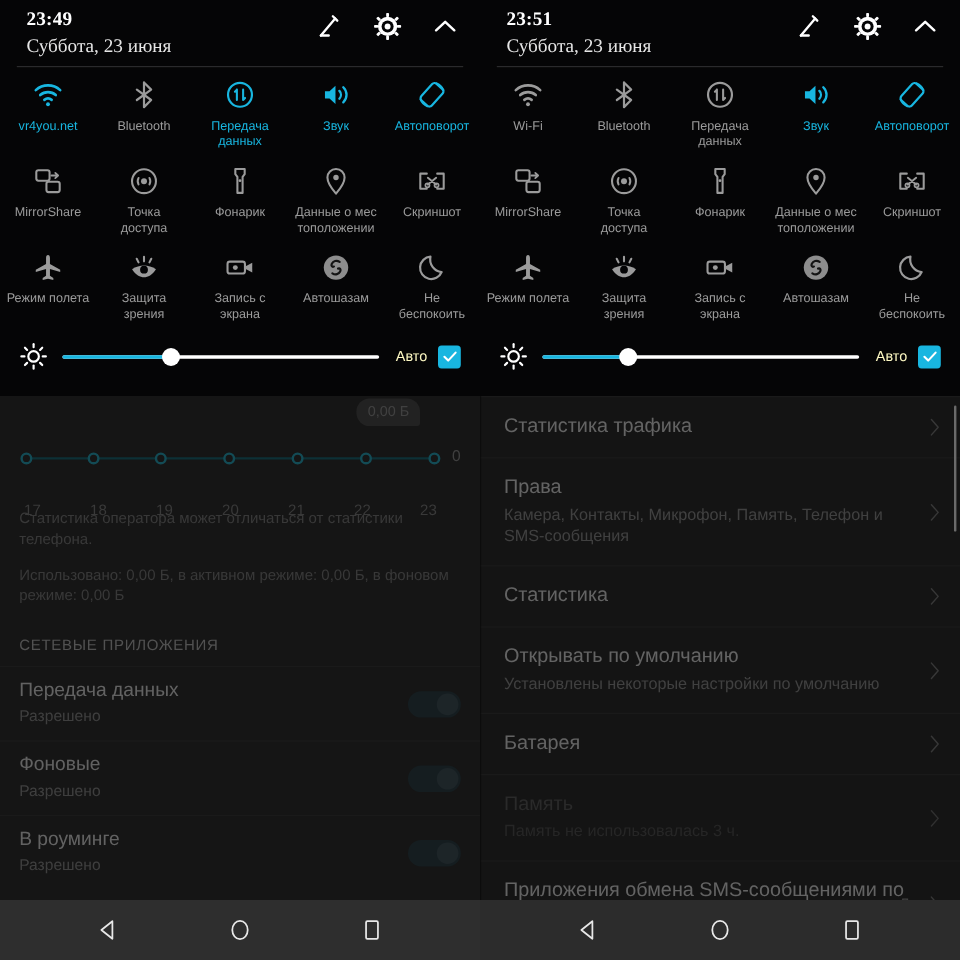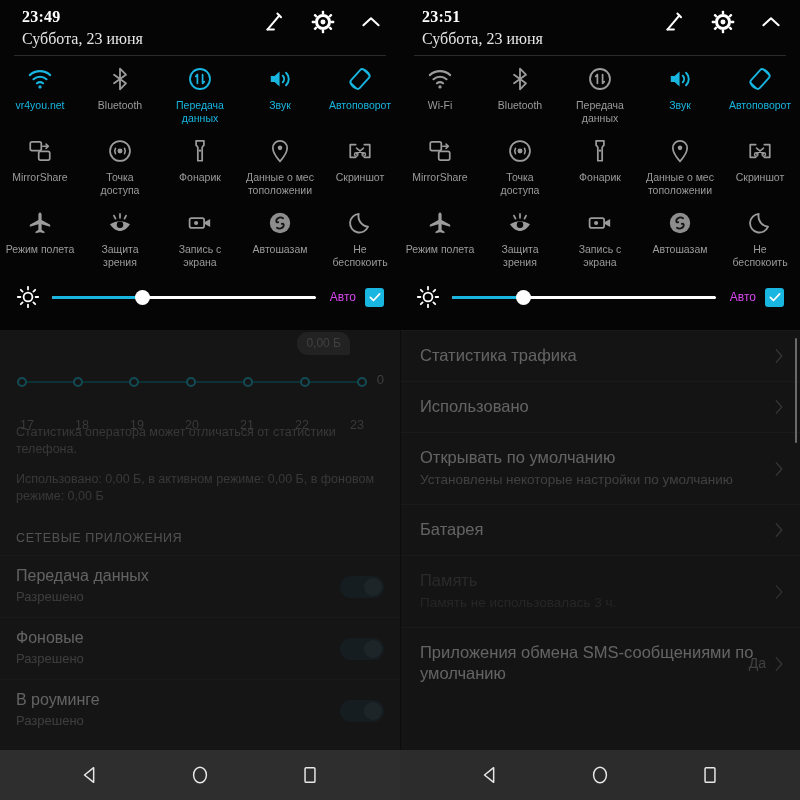--- a/index.html
+++ b/index.html
@@ -68,21 +68,21 @@
   }
   .slider-fill {
     position:absolute; left:0; top:11px; height:2.5px;
     background:#18b6e0; border-radius:2px;
   }
   .slider-thumb {
     position:absolute; top:5px; width:15px; height:15px; margin-left:-7px;
     background:#ffffff; border-radius:50%;
   }
   .auto-wrap { display:flex; align-items:center; gap:9px; margin-left:14px; flex:0 0 auto; }
-  .auto-label { color:#d946ef; font-size:12px; }
+  .auto-label { color:#fef9c3; font-size:12px; }
   .auto-box {
     width:19px; height:19px; border-radius:3px; background:#18b6e0;
     display:flex; align-items:center; justify-content:center;
   }
 
   
   .app { position:absolute; left:0; top:330px; width:400px; bottom:50px; overflow:hidden; }
   .scrim { position:absolute; inset:0; background:rgba(0,0,0,0.55); pointer-events:none; z-index:3; }
 
   
@@ -511,23 +511,30 @@
       <div class="rlist">
         <div class="scrollbar"></div>
 
         <div class="ritem">
           <div class="ritem-title">Статистика трафика</div>
           <span class="chev"><svg viewBox="0 0 12 20" width="10" height="16">
                 <path d="M2.5 2 L9.5 10 L2.5 18" stroke="#7a7a7a" stroke-width="1.5" fill="none" stroke-linecap="round" stroke-linejoin="round"></path>
               </svg></span>
         </div>
 
-
         <div class="ritem">
-          <div class="ritem-title">Использовано</div>
+          <div class="ritem-title">Права</div>
+          <div class="ritem-sub">Камера, Контакты, Микрофон, Память, Телефон и SMS-сообщения</div>
+          <span class="chev"><svg viewBox="0 0 12 20" width="10" height="16">
+                <path d="M2.5 2 L9.5 10 L2.5 18" stroke="#7a7a7a" stroke-width="1.5" fill="none" stroke-linecap="round" stroke-linejoin="round"></path>
+              </svg></span>
+        </div>
+
+        <div class="ritem">
+          <div class="ritem-title">Статистика</div>
           <span class="chev"><svg viewBox="0 0 12 20" width="10" height="16">
                 <path d="M2.5 2 L9.5 10 L2.5 18" stroke="#7a7a7a" stroke-width="1.5" fill="none" stroke-linecap="round" stroke-linejoin="round"></path>
               </svg></span>
         </div>
 
         <div class="ritem">
           <div class="ritem-title">Открывать по умолчанию</div>
           <div class="ritem-sub">Установлены некоторые настройки по умолчанию</div>
           <span class="chev"><svg viewBox="0 0 12 20" width="10" height="16">
                 <path d="M2.5 2 L9.5 10 L2.5 18" stroke="#7a7a7a" stroke-width="1.5" fill="none" stroke-linecap="round" stroke-linejoin="round"></path>

